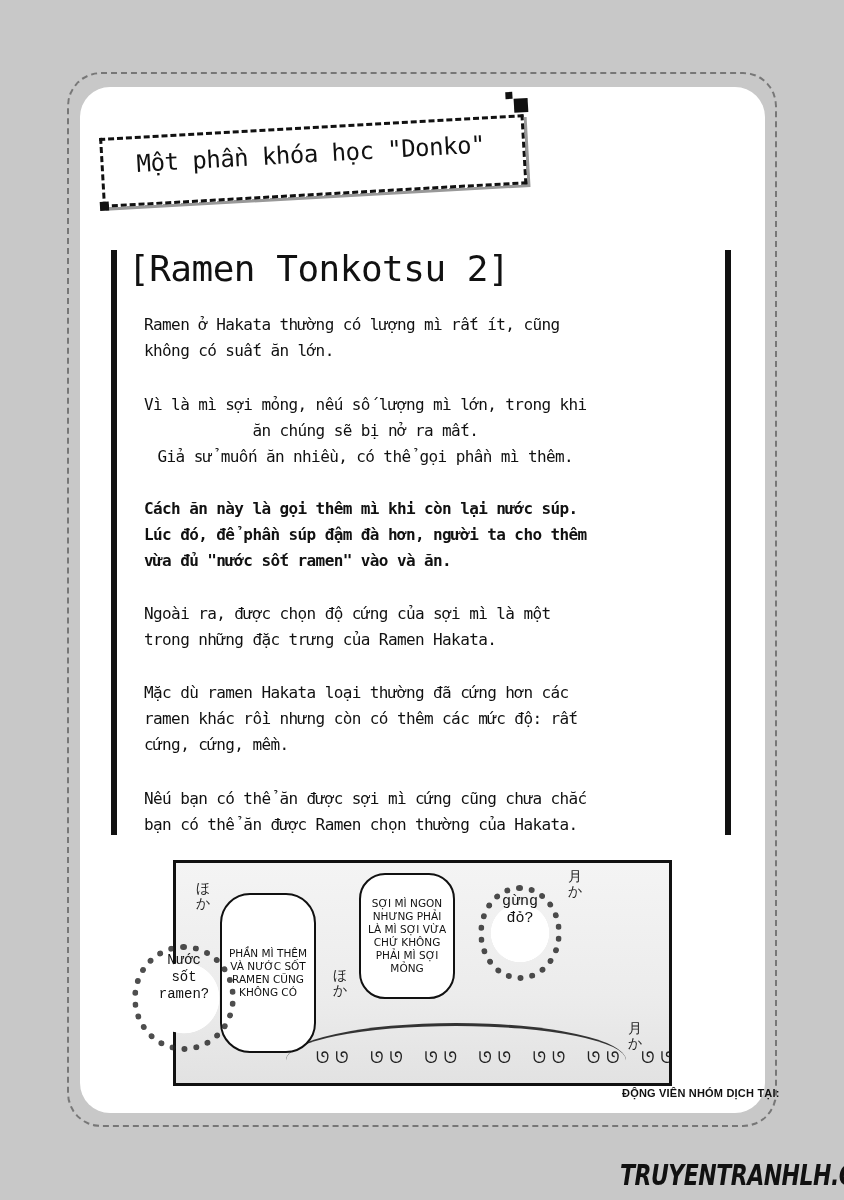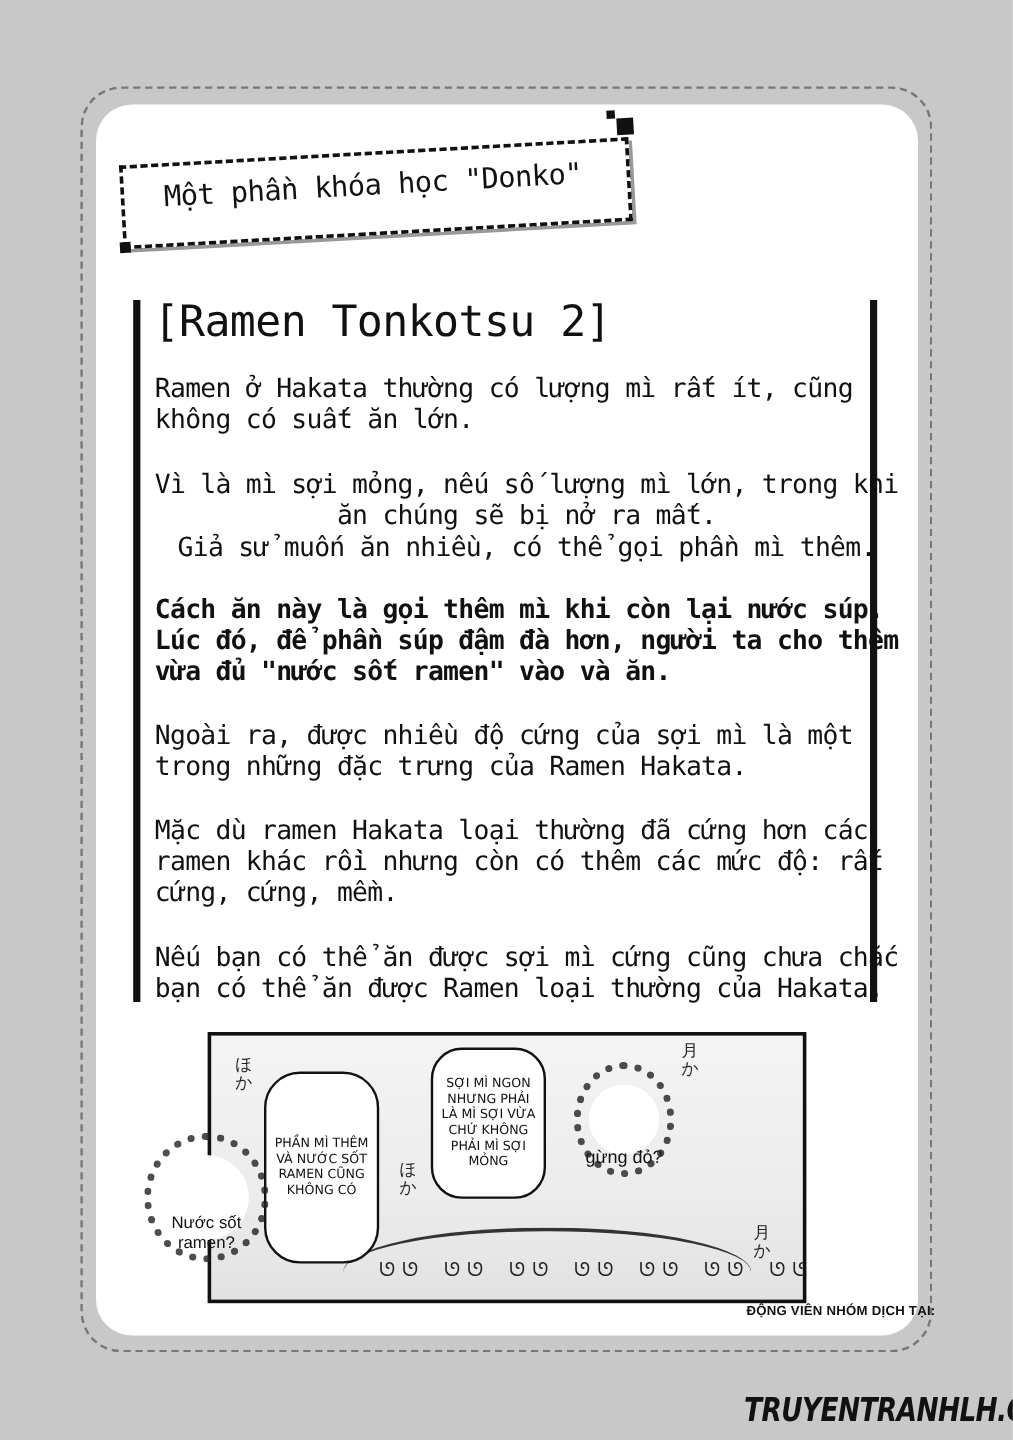--- a/index.html
+++ b/index.html
@@ -5,24 +5,24 @@
   html,body{margin:0;padding:0;}
   body{width:844px;height:1200px;background:#c8c8c8;position:relative;overflow:hidden;font-family:"DejaVu Sans Mono","Liberation Mono",monospace;}
   .outer-dash{position:absolute;left:67px;top:72px;width:710px;height:1055px;border:2px dashed #777;border-radius:34px;box-sizing:border-box;}
   .panel{position:absolute;left:80px;top:87px;width:685px;height:1026px;background:#fff;border-radius:30px;}
   .title-wrap{position:absolute;left:98px;top:118px;width:428px;height:92px;transform:rotate(-3.2deg);transform-origin:left top;}
   .title-box{position:absolute;left:0;top:20px;width:425px;height:70px;border:3px dashed #111;box-sizing:border-box;box-shadow:3px 3px 0 #999;}
   .title-text{position:absolute;left:36px;top:34px;font-size:24px;color:#111;white-space:nowrap;letter-spacing:-0.5px;}
   .sq{position:absolute;background:#111;}
   .bar{position:absolute;background:#111;width:6px;}
   .heading{position:absolute;left:128px;top:248px;font-size:36px;color:#111;letter-spacing:-0.5px;white-space:nowrap;}
-  .para{position:absolute;left:129px;font-size:22px;line-height:26px;color:#111;white-space:pre;letter-spacing:-0.6px;}
+  .para{position:absolute;left:144px;font-size:16px;line-height:26px;color:#111;white-space:pre;letter-spacing:-0.6px;}
   .manga{position:absolute;left:173px;top:860px;width:499px;height:226px;border:3px solid #111;box-sizing:border-box;background:linear-gradient(180deg,#f4f4f4 0%,#ececec 60%,#e2e2e2 100%);overflow:hidden;}
   .bubble{position:absolute;background:#fff;border:2px solid #111;border-radius:26px;font-family:"DejaVu Sans","Liberation Sans",sans-serif;font-size:10.5px;line-height:13px;text-align:center;color:#111;display:flex;align-items:center;justify-content:center;text-transform:uppercase;box-sizing:border-box;padding:4px;}
-  .burst{position:absolute;font-family:Liberation Sans, sans-serif;font-size:15px;line-height:17px;text-align:center;color:#111;display:flex;align-items:flex-end;justify-content:center;border-radius:50%;background:radial-gradient(circle,#fff 55%,rgba(255,255,255,0) 56%);}
+  .burst{position:absolute;font-family:Liberation Mono, monospace;font-size:15px;line-height:17px;text-align:center;color:#111;display:flex;align-items:flex-start;justify-content:center;border-radius:50%;background:radial-gradient(circle,#fff 55%,rgba(255,255,255,0) 56%);}
   .burst::before{content:"";position:absolute;inset:-8px;border-radius:50%;border:6px dotted #222;opacity:.8;}
   .sfx{position:absolute;font-family:"DejaVu Sans","Liberation Sans",sans-serif;font-size:14px;color:#222;line-height:15px;}
   .bowl{position:absolute;left:110px;top:160px;width:340px;height:90px;border-top:3px solid #333;border-radius:50% 50% 0 0/40% 40% 0 0;}
   .pattern{position:absolute;left:140px;top:185px;font-family:"DejaVu Sans Mono",monospace;font-size:16px;color:#222;letter-spacing:6px;white-space:nowrap;}
   .credit{position:absolute;left:622px;top:1087px;font-family:Liberation Sans, sans-serif;font-size:11px;font-weight:bold;color:#111;letter-spacing:0.2px;}
   .credit-site{position:absolute;left:620px;top:1160px;font-family:"DejaVu Sans","Liberation Sans",sans-serif;font-size:22px;font-weight:bold;font-style:italic;color:#111;letter-spacing:-0.5px;transform:scaleY(1.25);transform-origin:left top;}
 </style>
 </head>
 <body>
 
@@ -43,42 +43,42 @@
 <div class="heading">[Ramen Tonkotsu 2]</div>
 
 <div class="para" style="top:312px;">Ramen ở Hakata thường có lượng mì rất ít, cũng
 không có suất ăn lớn.</div>
 <div class="para" style="top:392px;text-align:center;">Vì là mì sợi mỏng, nếu số lượng mì lớn, trong khi
 ăn chúng sẽ bị nở ra mất.
 Giả sử muốn ăn nhiều, có thể gọi phần mì thêm.</div>
 <div class="para" style="top:496px;font-weight:bold;">Cách ăn này là gọi thêm mì khi còn lại nước súp.
 Lúc đó, để phần súp đậm đà hơn, người ta cho thêm
 vừa đủ "nước sốt ramen" vào và ăn.</div>
-<div class="para" style="top:601px;">Ngoài ra, được nhiều độ cứng của sợi mì là một
+<div class="para" style="top:601px;">Ngoài ra, được chọn độ cứng của sợi mì là một
 trong những đặc trưng của Ramen Hakata.</div>
 <div class="para" style="top:680px;">Mặc dù ramen Hakata loại thường đã cứng hơn các
 ramen khác rồi nhưng còn có thêm các mức độ: rất
 cứng, cứng, mềm.</div>
 <div class="para" style="top:786px;">Nếu bạn có thể ăn được sợi mì cứng cũng chưa chắc
-bạn có thể ăn được Ramen loại thường của Hakata.</div>
+bạn có thể ăn được Ramen chọn thường của Hakata.</div>
 
 <div class="manga">
   <div class="bowl"></div>
   <div class="pattern">ᘎᘎ ᘎᘎ ᘎᘎ ᘎᘎ ᘎᘎ ᘎᘎ ᘎᘎ</div>
 
   <div class="bubble" style="left:183px;top:10px;width:96px;height:126px;">Sợi mì ngon nhưng phải là mì sợi vừa chứ không phải mì sợi mỏng</div>
   <div class="bubble" style="left:44px;top:30px;width:96px;height:160px;border-radius:30px;">Phần mì thêm và nước sốt ramen cũng không có</div>
   <div class="burst" style="left:310px;top:30px;width:68px;height:80px;">
     <span>gừng đỏ?</span>
   </div>
 
   <div class="sfx" style="left:20px;top:18px;width:16px;">ほか</div>
   <div class="sfx" style="left:157px;top:105px;width:16px;">ほか</div>
   <div class="sfx" style="left:392px;top:6px;width:16px;">月か</div>
   <div class="sfx" style="left:452px;top:158px;width:16px;">月か</div>
 </div>
 
-<div class="burst" style="left:128px;top:952px;width:88px;height:92px;font-size:14px;">
+<div class="burst" style="left:140px;top:952px;width:88px;height:92px;font-size:14px;">
   <span style="display:block;width:60px;">Nước sốt ramen?</span>
 </div>
 
 <div class="credit">ĐỘNG VIÊN NHÓM DỊCH TẠI:</div>
 <div class="credit-site">TRUYENTRANHLH.COM</div>
 
 </body></html>

